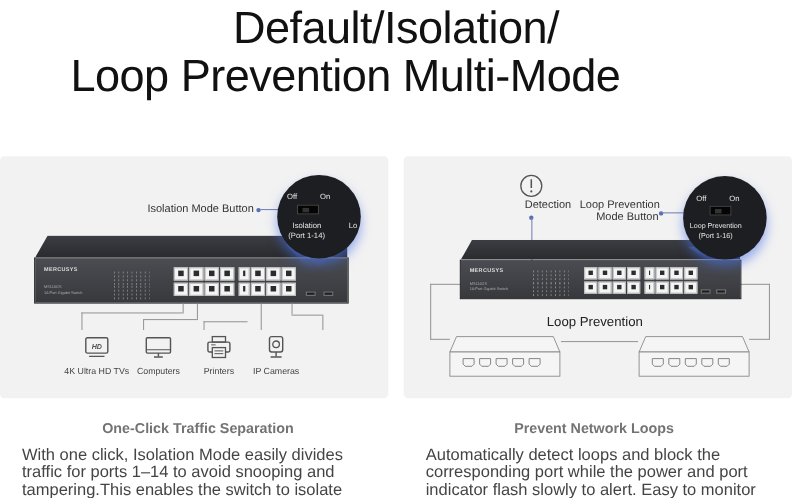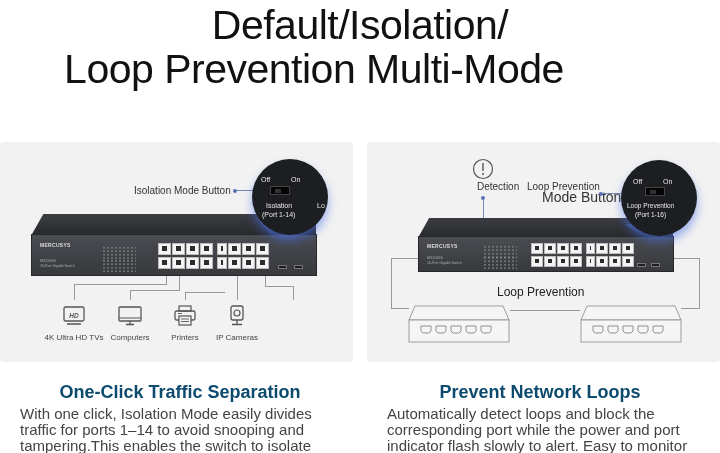--- a/index.html
+++ b/index.html
@@ -36,28 +36,28 @@
 
   
   .mag { position: absolute; width: 76px; height: 76px; border-radius: 50%; background: #1d1e21;
     box-shadow: 0 6px 10px rgba(70,110,230,0.55); overflow: hidden; }
   .mag .t { position: absolute; color: #e8e8e8; font-size: 7px; white-space: nowrap; line-height: 8px; }
   .mag .sw { position: absolute; width: 20px; height: 9px; background: #050505; border: 1px solid #444; }
   .mag .sw::after { content: ""; position: absolute; left: 4px; top: 2px; width: 6px; height: 4px; background: #333; }
   .beam { position: absolute; background: linear-gradient(180deg, rgba(90,130,240,0.35), rgba(90,130,240,0)); }
 
   
-  .dev { position: absolute; width: 60px; text-align: center; }
+  .dev { position: absolute; width: 60px; text-align: center; margin-left: 14px; }
   .dev .ic { width: 26px; height: 24px; margin: 0 auto; display: block; }
   .dev .name { font-size: 8px; color: #444; margin-top: 5px; white-space: nowrap; }
 
   
   .hub { position: absolute; }
 
-  .sec-title { position: absolute; font-size: 18px; font-weight: bold; color: #0c4a6e; text-align: center; }
+  .sec-title { position: absolute; font-size: 13px; font-weight: bold; color: #737373; text-align: center; }
   .sec-body { position: absolute; font-size: 15px; line-height: 16px; color: #444; }
 </style>
 </head>
 <body>
 
 <div class="hero-title">
   <div class="l1">Default/Isolation/</div>
   <div class="l2">Loop Prevention Multi-Mode</div>
 </div>
 
@@ -161,21 +161,21 @@
   <svg style="position:absolute;left:105px;top:16px;width:22px;height:22px;" viewBox="0 0 22 22">
     <circle cx="11" cy="11" r="9.5" fill="none" stroke="#555" stroke-width="1.2"></circle>
     <line x1="11" y1="5" x2="11" y2="13" stroke="#555" stroke-width="1.4"></line>
     <circle cx="11" cy="16" r="1" fill="#555"></circle>
   </svg>
   <span class="lbl" style="left:110px;top:39px;font-size:10px;">Detection</span>
   <div class="dot" style="left:114px;top:54px;"></div>
   <div class="vline" style="left:116px;top:56px;height:62px;"></div>
 
   <span class="lbl" style="left:160px;top:39px;font-size:10px;">Loop Prevention</span>
-  <span class="lbl" style="left:175px;top:50px;font-size:14px;">Mode Button</span>
+  <span class="lbl" style="left:175px;top:50px;font-size:10px;">Mode Button</span>
   <div class="dot" style="left:232px;top:50px;"></div>
   <div class="hline" style="left:235px;top:51px;width:20px;"></div>
 
   <div class="gline" style="left:24px;top:116px;width:1px;height:51px;"></div>
   <div class="gline" style="left:24px;top:116px;width:30px;height:1px;"></div>
   <div class="gline" style="left:24px;top:166px;width:18px;height:1px;"></div>
   <div class="gline" style="left:143px;top:168px;width:70px;height:1px;"></div>
   <div class="gline" style="left:332px;top:116px;width:1px;height:51px;"></div>
   <div class="gline" style="left:305px;top:116px;width:28px;height:1px;"></div>
   <div class="gline" style="left:314px;top:166px;width:19px;height:1px;"></div>

